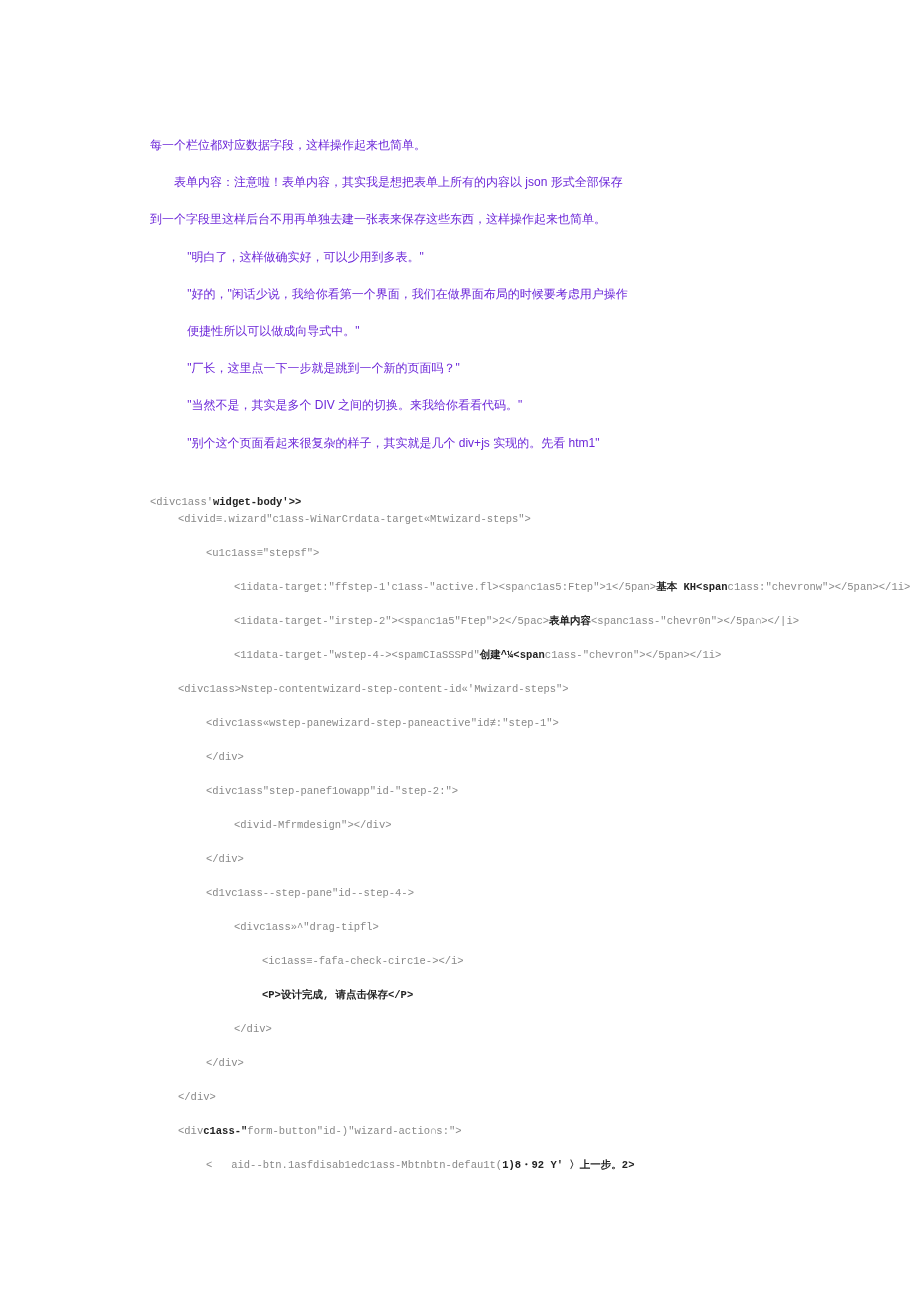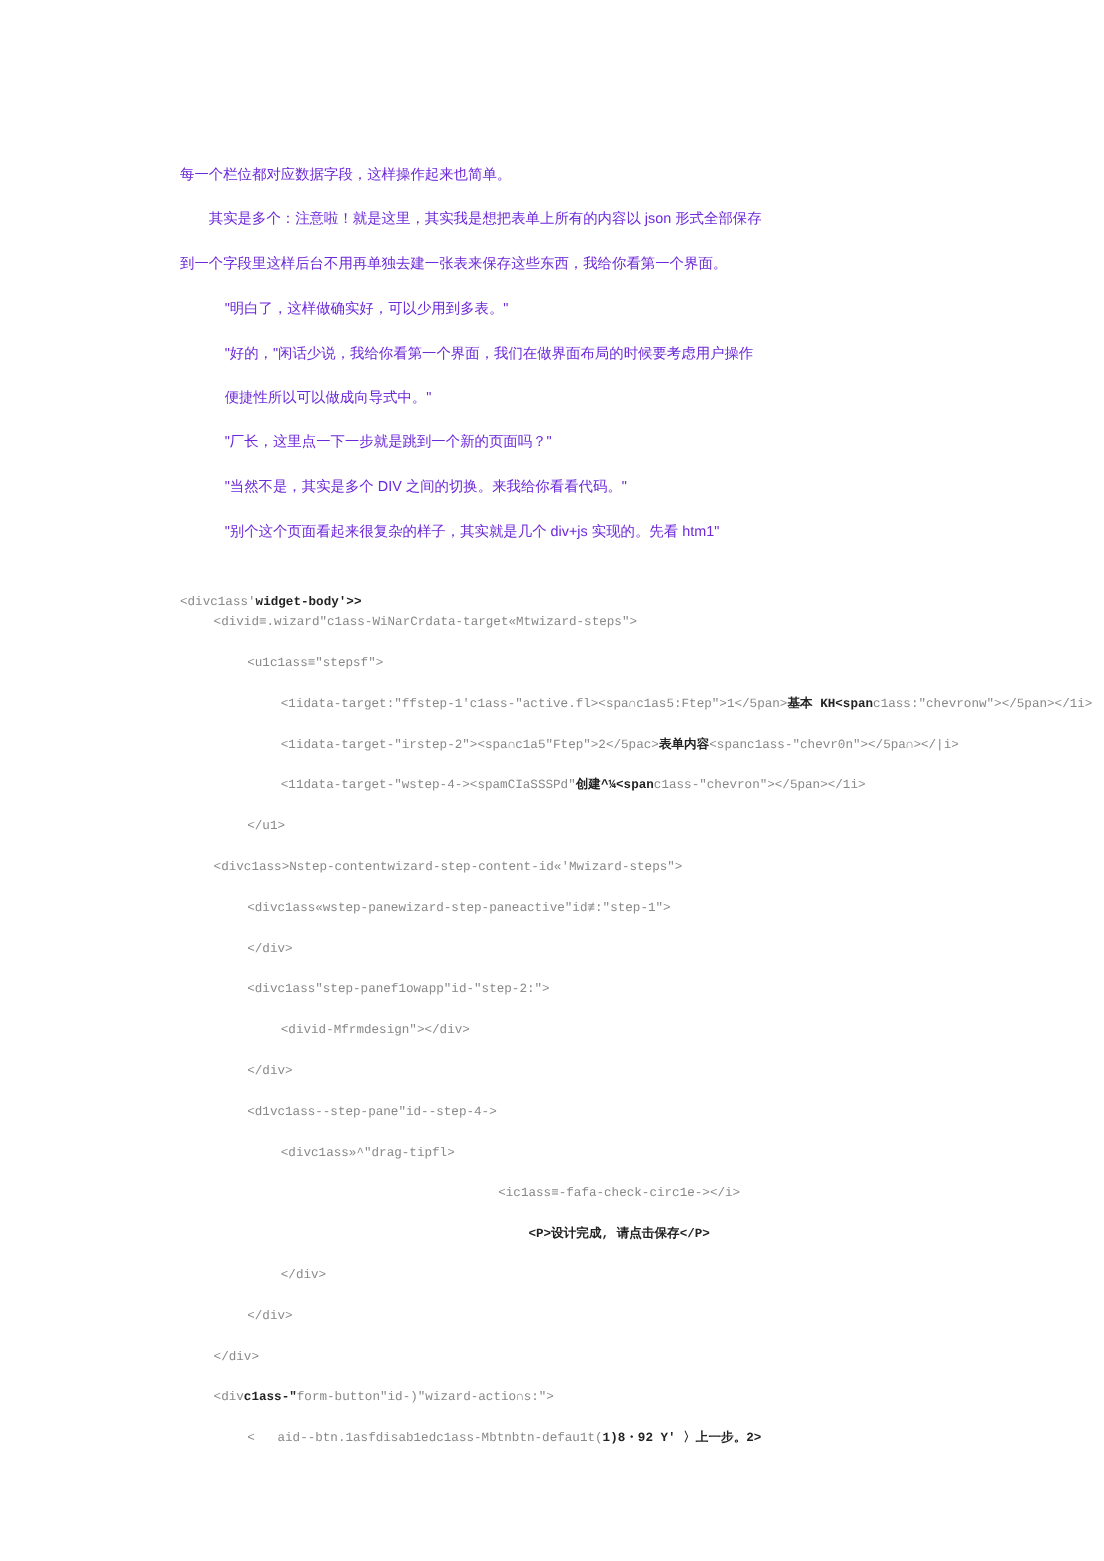--- a/index.html
+++ b/index.html
@@ -28,45 +28,44 @@
     font-size: 10.5px;
     line-height: 1.62;
     color: #888;
     white-space: pre;
     margin: 18px 0 4px 0;
   }
   .codeblock .dark { color: #222; font-weight: 700; }
   .codeblock .pad1 { padding-left: 28px; display: block; }
   .codeblock .pad2 { padding-left: 56px; display: block; }
   .codeblock .pad3 { padding-left: 84px; display: block; }
-  .codeblock .pad4 { padding-left: 112px; display: block; text-align: center; }
+  .codeblock .pad4 { padding-left: 112px; display: block; }
 </style>
 </head>
 <body>
 
 <div class="page">
 
   <p class="para">每一个栏位都对应数据字段，这样操作起来也简单。</p>
-  <p class="para indent">其实是多个：注意啦！就是这里，其实我是想把表单上所有的内容以 json 形式全部保存</p>
-  <p class="para">到一个字段里这样后台不用再单独去建一张表来保存这些东西，我给你看第一个界面。</p>
+  <p class="para indent">表单内容：注意啦！表单内容，其实我是想把表单上所有的内容以 json 形式全部保存</p>
+  <p class="para">到一个字段里这样后台不用再单独去建一张表来保存这些东西，这样操作起来也简单。</p>
   <p class="para indent2">"明白了，这样做确实好，可以少用到多表。"</p>
   <p class="para indent2">"好的，"闲话少说，我给你看第一个界面，我们在做界面布局的时候要考虑用户操作</p>
   <p class="para indent2">便捷性所以可以做成向导式中。"</p>
   <p class="para indent2">"厂长，这里点一下一步就是跳到一个新的页面吗？"</p>
   <p class="para indent2">"当然不是，其实是多个 DIV 之间的切换。来我给你看看代码。"</p>
   <p class="para indent2">"别个这个页面看起来很复杂的样子，其实就是几个 div+js 实现的。先看 htm1"</p>
 
   <div class="codeblock">
 <span><span>&lt;divc1ass'</span><span class="dark">widget-body'&gt;&gt;</span></span>
 <span class="pad1">&lt;divid≡.wizard"c1ass-WiNarCrdata-target«Mtwizard-steps"&gt;</span>
 <span class="pad2">&lt;u1c1ass≡"stepsf"&gt;</span>
 <span class="pad3"><span>&lt;1idata-target:"ffstep-1'c1ass-"active.fl&gt;&lt;spa∩c1as5:Ftep"&gt;1&lt;/5pan&gt;</span><span class="dark">基本 KH&lt;span</span><span>c1ass:"chevronw"&gt;&lt;/5pan&gt;&lt;/1i&gt;</span></span>
 <span class="pad3"><span>&lt;1idata-target-"irstep-2"&gt;&lt;spa∩c1a5"Ftep"&gt;2&lt;/5pac&gt;</span><span class="dark">表单内容</span><span>&lt;spanc1ass-"chevr0n"&gt;&lt;/5pa∩&gt;&lt;/|i&gt;</span></span>
 <span class="pad3"><span>&lt;11data-target-"wstep-4-&gt;&lt;spamCIaSSSPd"</span><span class="dark">创建^¼&lt;span</span><span>c1ass-"chevron"&gt;&lt;/5pan&gt;&lt;/1i&gt;</span></span>
-<span class="pad2">&lt;/u1&gt;</span>
 <span class="pad1">&lt;divc1ass&gt;Nstep-contentwizard-step-content-id«'Mwizard-steps"&gt;</span>
 <span class="pad2">&lt;divc1ass«wstep-panewizard-step-paneactive"id≢:"step-1"&gt;</span>
 <span class="pad2">&lt;/div&gt;</span>
 <span class="pad2">&lt;divc1ass"step-panef1owapp"id-"step-2:"&gt;</span>
 <span class="pad3">&lt;divid-Mfrmdesign"&gt;&lt;/div&gt;</span>
 <span class="pad2">&lt;/div&gt;</span>
 <span class="pad2">&lt;d1vc1ass--step-pane"id--step-4-&gt;</span>
 <span class="pad3">&lt;divc1ass»^"drag-tipfl&gt;</span>
 <span class="pad4">&lt;ic1ass≡-fafa-check-circ1e-&gt;&lt;/i&gt;</span>
 <span class="pad4 dark">&lt;P&gt;设计完成, 请点击保存&lt;/P&gt;</span>

